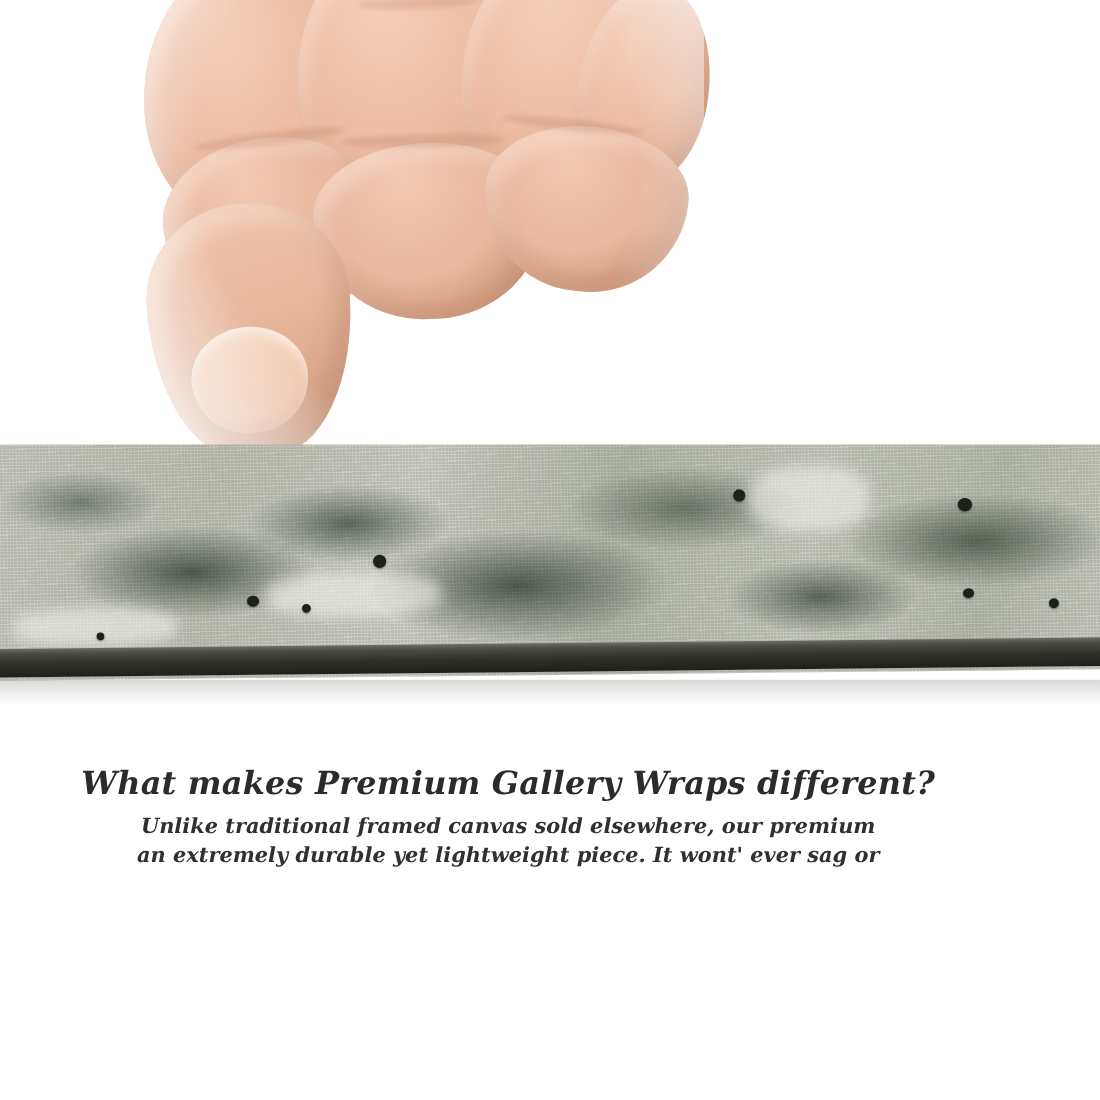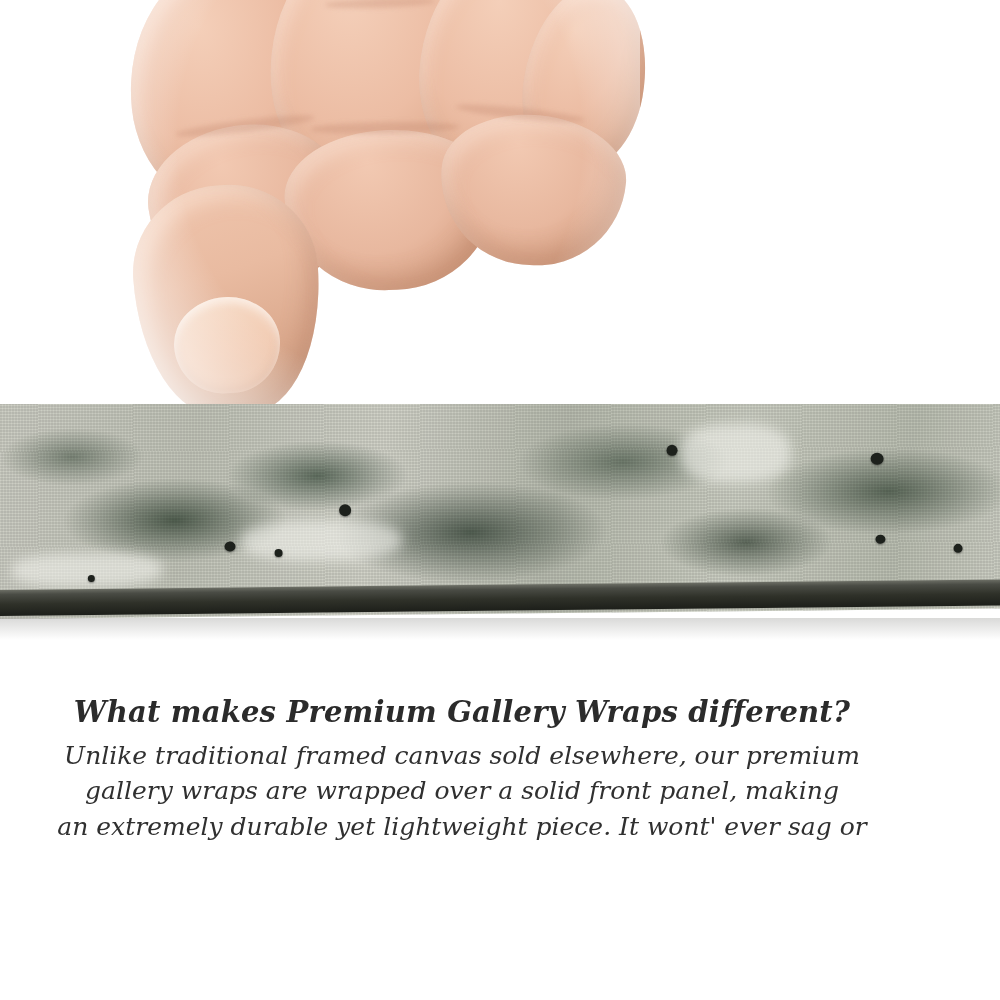--- a/index.html
+++ b/index.html
@@ -188,25 +188,26 @@
   }
   .caption-title {
     font-size: 29px;
     font-style: italic;
     font-weight: 700;
     letter-spacing: .2px;
     margin: 0 0 8px 0;
     line-height: 1.2;
   }
   .caption-body {
-    font-size: 25px;
+    font-size: 19px;
     font-style: italic;
     line-height: 1.42;
     margin: 0;
     color: #303030;
+    font-weight: bold;
   }
   .caption-body .line { display: block; }
 </style>
 </head>
 <body>
 
 <div class="page">
 
   <div class="photo">
 
@@ -247,18 +248,17 @@
       </div>
       <div class="canvas-edge"></div>
     </div>
     <div class="canvas-shadow"></div>
   </div>
 
   <div class="caption">
     <div class="caption-title">What makes Premium Gallery Wraps different?</div>
     <div class="caption-body">
       <span class="line">Unlike traditional framed canvas sold elsewhere, our premium</span>
-      <span class="line">gallery wraps are wrapped over a solid front panel, making</span>
       <span class="line">an extremely durable yet lightweight piece. It wont' ever sag or</span>
     </div>
   </div>
 
 </div>
 
 </body></html>

